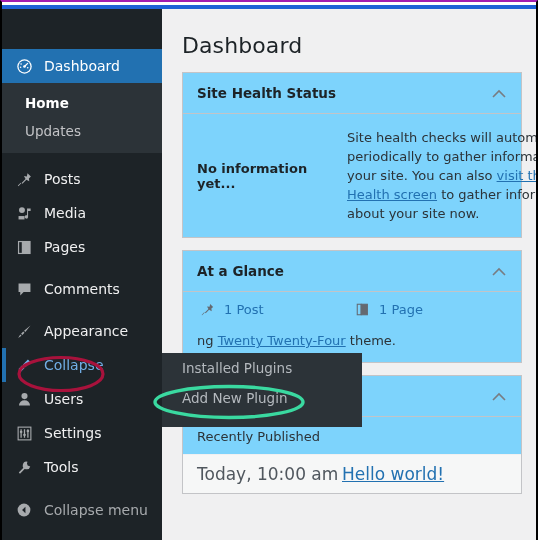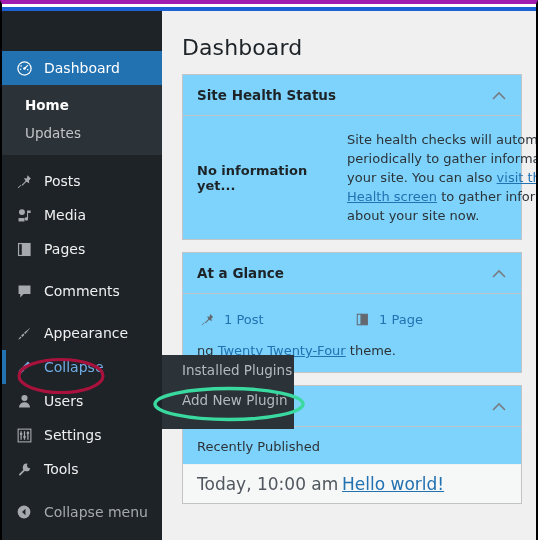--- a/index.html
+++ b/index.html
@@ -13,21 +13,21 @@
   }
 
   #screen {
     position: relative;
     width: 538px;
     height: 540px;
     background: #f0f0f1;
     overflow: hidden;
     border: 2px solid #000;
     border-bottom: none;
-    border-top: 4px solid #a21caf;
+    border-top: 2px solid #a21caf;
   }
 
   
   #top-accent {
     position: absolute;
     left: -2px; right: -2px; top: 3px;
     height: 4px;
     background: #1d61d6;
     z-index: 40;
   }
@@ -111,21 +111,21 @@
   }
   .submenu-item.active { color: #ffffff; font-weight: bold; }
 
   .menu-sep { height: 9px; }
 
   
   #plugins-flyout {
     position: absolute;
     left: 160px;
     top: 351px;
-    width: 132px;
+    width: 200px;
     height: 74px;
     background: #2c3338;
     z-index: 60;
   }
   #plugins-flyout .fly-item {
     color: #b4b9be;
     font-size: 13.5px;
     padding: 5px 0 5px 20px;
     line-height: 20px;
     white-space: nowrap;
@@ -199,21 +199,20 @@
   #sh-text a { color: #2271b1; text-decoration: underline; }
 
   
   #glance-body { padding: 10px 14px 14px 14px; }
   #glance-row {
     display: flex;
     font-size: 13px;
     color: #2271b1;
     align-items: center;
     margin-bottom: 10px;
-    margin-top: 8px;
   }
   .glance-cell {
     display: flex;
     align-items: center;
     width: 170px;
   }
   .glance-cell .g-ico { width: 20px; margin-right: 7px; display:flex; align-items:center; justify-content:center; }
   #glance-version {
     font-size: 13px;
     color: #2c3338;

